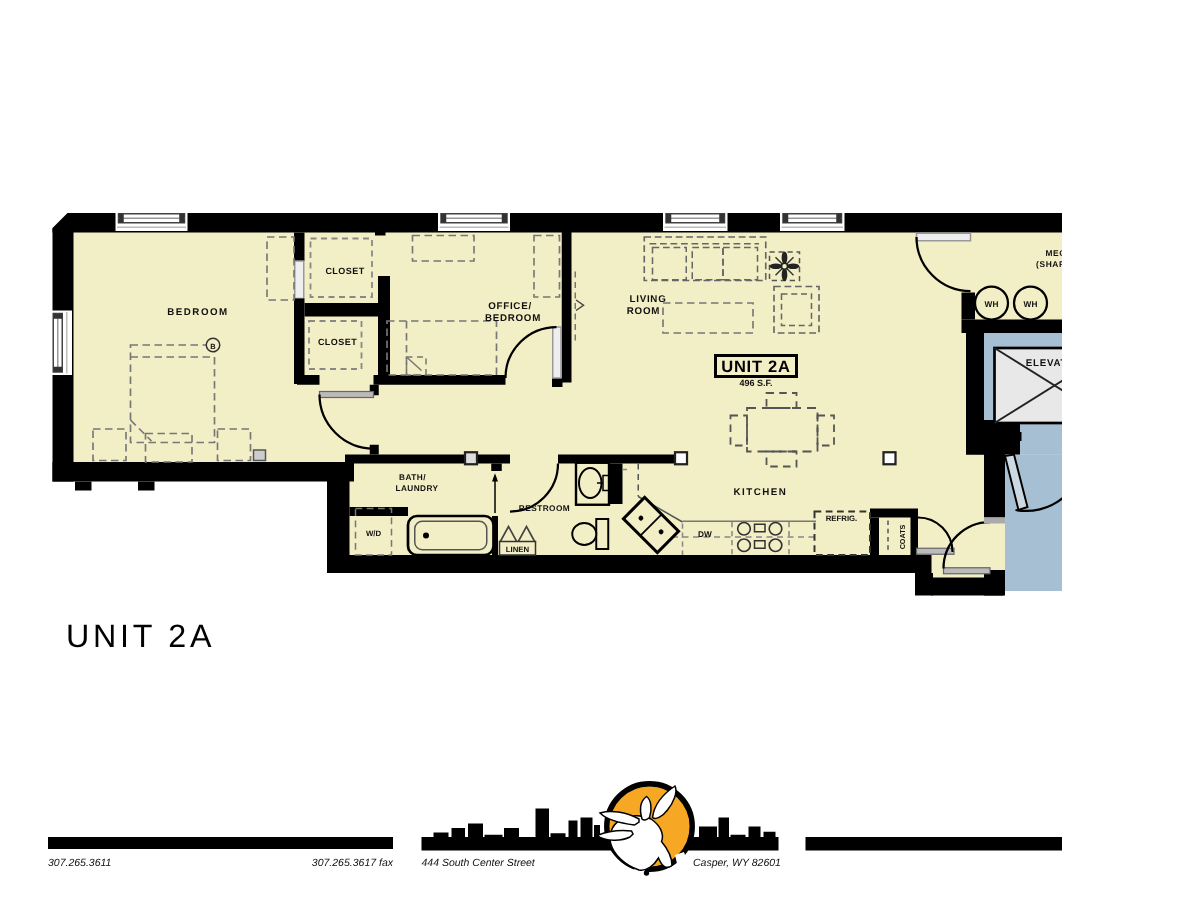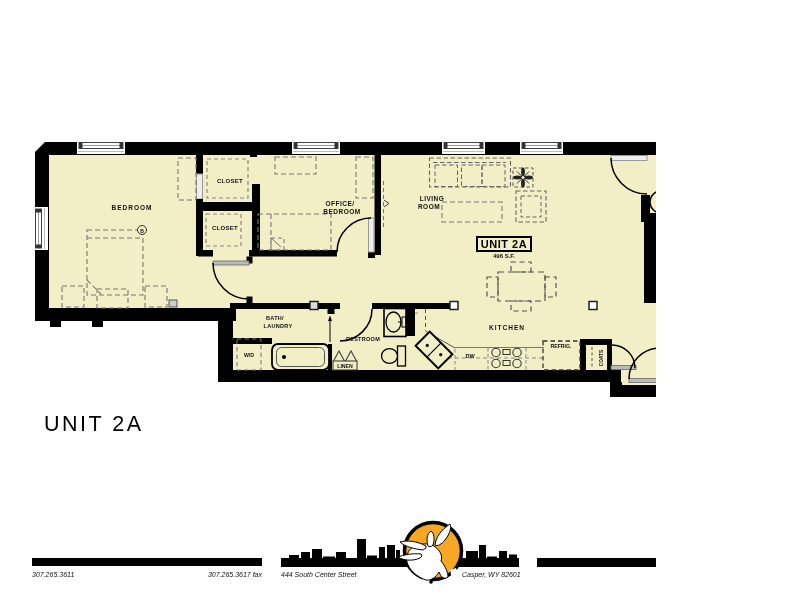--- a/index.html
+++ b/index.html
@@ -1,17 +1,17 @@
 <!DOCTYPE html>
 <html><head>
 <meta charset="utf-8">
 <title>Unit 2A</title>
 <style>
   html,body{margin:0;padding:0;background:#ffffff;}
-  .page{position:relative;width:656px;height:600px;background:#bef264;overflow:hidden;}
+  .page{position:relative;width:708px;height:600px;background:#bef264;overflow:hidden;}
   svg text{font-family:"Liberation Sans",sans-serif;}
 </style>
 </head>
 <body>
 <div class="page">
 <svg width="800" height="600" viewBox="0 0 800 600">
 
 <rect x="0" y="0" width="800" height="600" fill="#ffffff"></rect>
 
 <path d="M42,148 L648,148 L648,296 L670,296 L670,390 L620,390 L620,376 L225,376 L225,315 L42,315 Z" fill="#f2eec5"></path>

